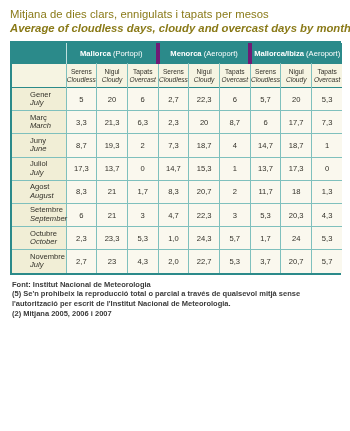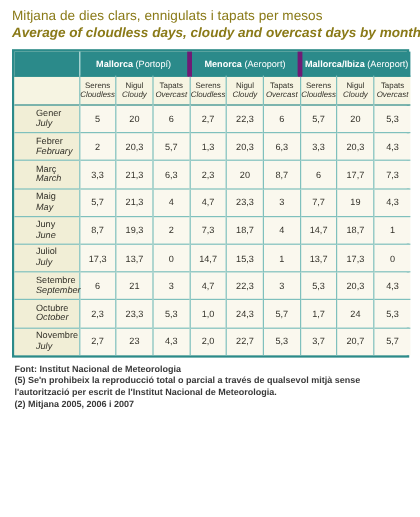--- a/index.html
+++ b/index.html
@@ -233,65 +233,35 @@
             <td>6</td>
             <td>2,7</td>
             <td>22,3</td>
             <td>6</td>
             <td>5,7</td>
             <td>20</td>
             <td>5,3</td>
           </tr>
           <tr>
             <td class="month">
-              <span class="m-ca">Febrer</span>
-              <span class="m-en">February</span>
-            </td>
-            <td>2</td>
-            <td>20,3</td>
-            <td>5,7</td>
-            <td>1,3</td>
-            <td>20,3</td>
-            <td>6,3</td>
-            <td>3,3</td>
-            <td>20,3</td>
-            <td>4,3</td>
-          </tr>
-          <tr>
-            <td class="month">
               <span class="m-ca">Març</span>
               <span class="m-en">March</span>
             </td>
             <td>3,3</td>
             <td>21,3</td>
             <td>6,3</td>
             <td>2,3</td>
             <td>20</td>
             <td>8,7</td>
             <td>6</td>
             <td>17,7</td>
             <td>7,3</td>
           </tr>
           <tr>
             <td class="month">
-              <span class="m-ca">Maig</span>
-              <span class="m-en">May</span>
-            </td>
-            <td>5,7</td>
-            <td>21,3</td>
-            <td>4</td>
-            <td>4,7</td>
-            <td>23,3</td>
-            <td>3</td>
-            <td>7,7</td>
-            <td>19</td>
-            <td>4,3</td>
-          </tr>
-          <tr>
-            <td class="month">
               <span class="m-ca">Juny</span>
               <span class="m-en">June</span>
             </td>
             <td>8,7</td>
             <td>19,3</td>
             <td>2</td>
             <td>7,3</td>
             <td>18,7</td>
             <td>4</td>
             <td>14,7</td>
@@ -308,20 +278,35 @@
             <td>0</td>
             <td>14,7</td>
             <td>15,3</td>
             <td>1</td>
             <td>13,7</td>
             <td>17,3</td>
             <td>0</td>
           </tr>
           <tr>
             <td class="month">
+              <span class="m-ca">Agost</span>
+              <span class="m-en">August</span>
+            </td>
+            <td>8,3</td>
+            <td>21</td>
+            <td>1,7</td>
+            <td>8,3</td>
+            <td>20,7</td>
+            <td>2</td>
+            <td>11,7</td>
+            <td>18</td>
+            <td>1,3</td>
+          </tr>
+          <tr>
+            <td class="month">
               <span class="m-ca">Setembre</span>
               <span class="m-en">September</span>
             </td>
             <td>6</td>
             <td>21</td>
             <td>3</td>
             <td>4,7</td>
             <td>22,3</td>
             <td>3</td>
             <td>5,3</td>

